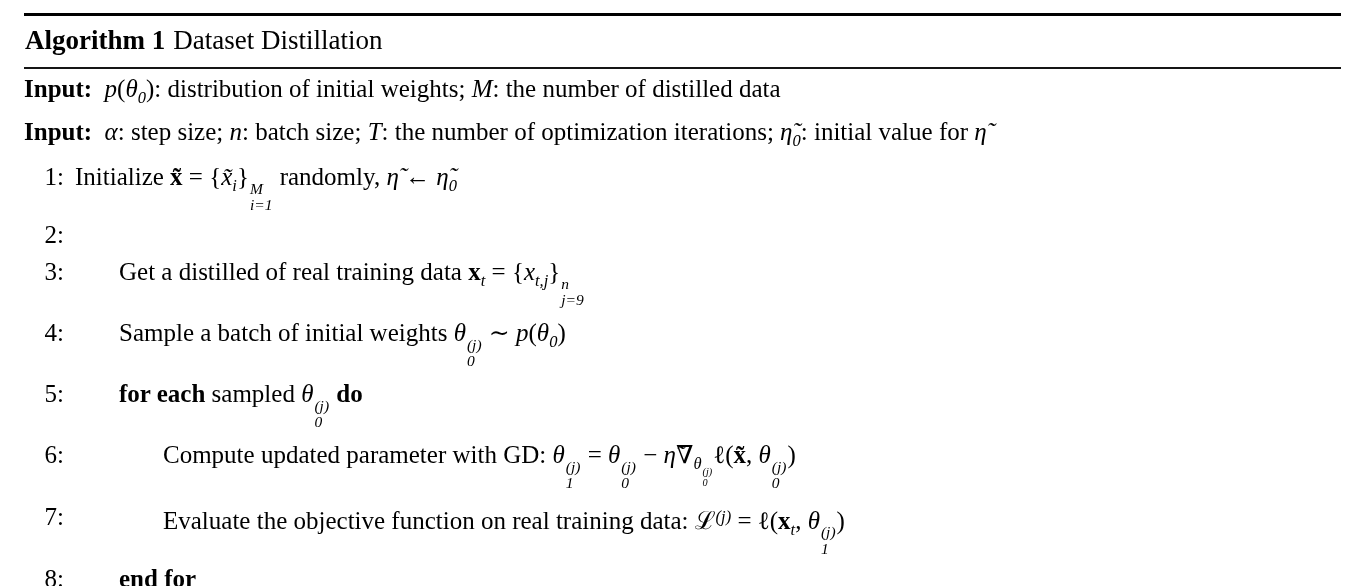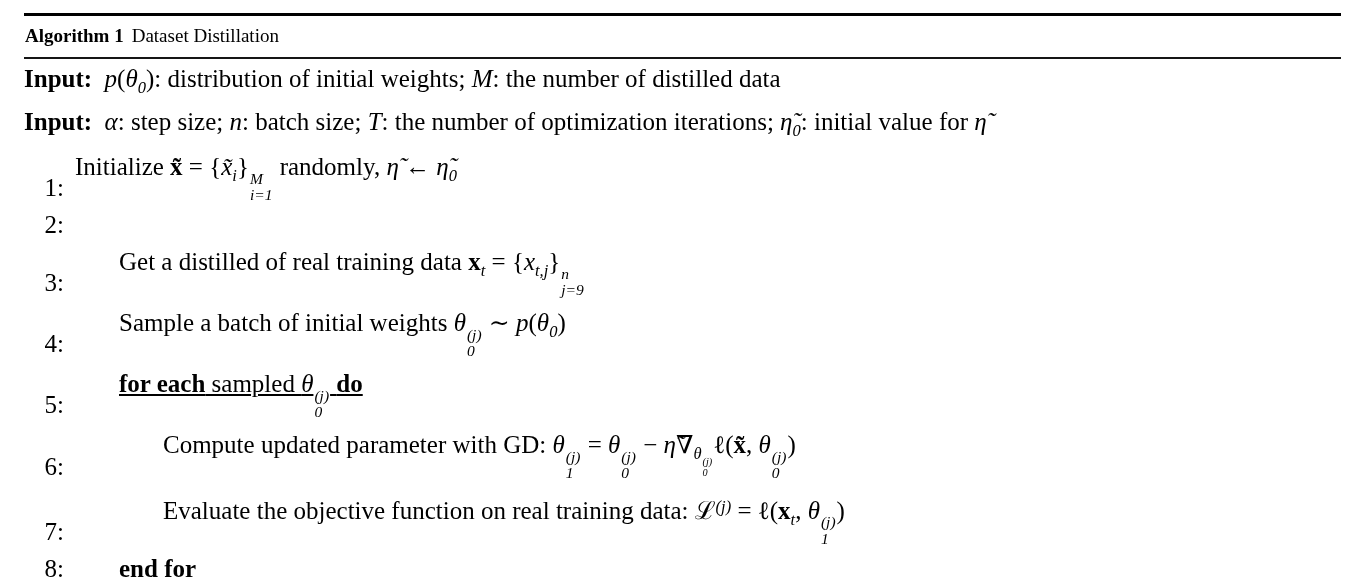--- a/index.html
+++ b/index.html
@@ -16,33 +16,33 @@
     overflow: hidden;
     box-sizing: border-box;
   }
   .algo-box {
     padding: 13px 24px 0 24px;
   }
   .rule-top    { border-top: 3px solid #000000; }
   .rule-mid    { border-top: 2px solid #151515; }
 
   .algo-caption {
-    font-size: 19px;
+    font-size: 27px;
     padding: 8px 2px 9px 1px;
     line-height: 1.25;
   }
   .algo-caption .cap-label { font-weight: bold; margin-right: 8px; }
 
   .algo-body {
     font-size: 25px;
     padding-top: 3px;
   }
   .algo-line {
     display: flex;
-    align-items: flex-end;
+    align-items: flex-start;
     line-height: 30px;
     padding: 2px 0;
   }
   .algo-line.tall { padding: 5px 0; }
   .line-no {
     flex: 0 0 auto;
     width: 40px;
     text-align: right;
     padding-right: 11px;
   }
@@ -92,21 +92,21 @@
         <div class="algo-line tall">
           <span class="line-no">3:</span>
           <span class="line-content" style="padding-left: 44px;"><span class="s-rm">Get a distilled of real training data </span><span class="s-b">x</span><span class="s-sub">t</span><span class="s-rm"> = {</span><span class="s-i">x</span><span class="s-sub">t,j</span><span class="s-rm">}</span><span class="stack"><span class="st-sup">n</span><span class="st-sub">j=9</span></span></span>
         </div>
         <div class="algo-line tall">
           <span class="line-no">4:</span>
           <span class="line-content" style="padding-left: 44px;"><span class="s-rm">Sample a batch of initial weights </span><span class="s-i">θ</span><span class="stack"><span class="st-sup">(j)</span><span class="st-sub">0</span></span><span class="s-rm"> ∼ </span><span class="s-i">p</span><span class="s-rm">(</span><span class="s-i">θ</span><span class="s-sub">0</span><span class="s-rm">)</span></span>
         </div>
         <div class="algo-line tall">
           <span class="line-no">5:</span>
-          <span class="line-content" style="padding-left: 44px; text-decoration: underline;"><span class="s-b">for each</span><span class="s-rm"> sampled </span><span class="s-i">θ</span><span class="stack"><span class="st-sup">(j)</span><span class="st-sub">0</span></span><span class="s-rm"> </span><span class="s-b">do</span></span>
+          <span class="line-content" style="padding-left: 44px;"><span class="s-b">for each</span><span class="s-rm"> sampled </span><span class="s-i">θ</span><span class="stack"><span class="st-sup">(j)</span><span class="st-sub">0</span></span><span class="s-rm"> </span><span class="s-b">do</span></span>
         </div>
         <div class="algo-line tall">
           <span class="line-no">6:</span>
           <span class="line-content" style="padding-left: 88px;"><span class="s-rm">Compute updated parameter with GD: </span><span class="s-i">θ</span><span class="stack"><span class="st-sup">(j)</span><span class="st-sub">1</span></span><span class="s-rm"> = </span><span class="s-i">θ</span><span class="stack"><span class="st-sup">(j)</span><span class="st-sub">0</span></span><span class="s-rm"> − </span><span class="s-i">η̃</span><span class="s-rm">∇</span><span class="s-sub"><span class="s-i">θ</span><span class="stack"><span class="st-sup">(j)</span><span class="st-sub">0</span></span></span><span class="s-rm">ℓ(</span><span class="s-b">x̃</span><span class="s-rm">, </span><span class="s-i">θ</span><span class="stack"><span class="st-sup">(j)</span><span class="st-sub">0</span></span><span class="s-rm">)</span></span>
         </div>
         <div class="algo-line tall">
           <span class="line-no">7:</span>
           <span class="line-content" style="padding-left: 88px;"><span class="s-rm">Evaluate the objective function on real training data: </span><span class="s-rm">ℒ</span><span class="s-sup">(j)</span><span class="s-rm"> = ℓ(</span><span class="s-b">x</span><span class="s-sub">t</span><span class="s-rm">, </span><span class="s-i">θ</span><span class="stack"><span class="st-sup">(j)</span><span class="st-sub">1</span></span><span class="s-rm">)</span></span>
         </div>
         <div class="algo-line">

